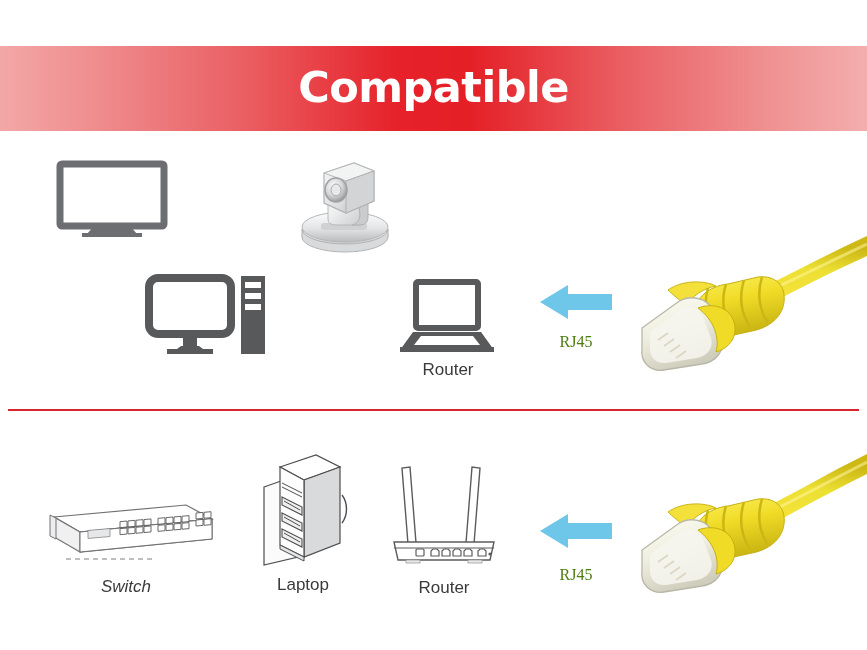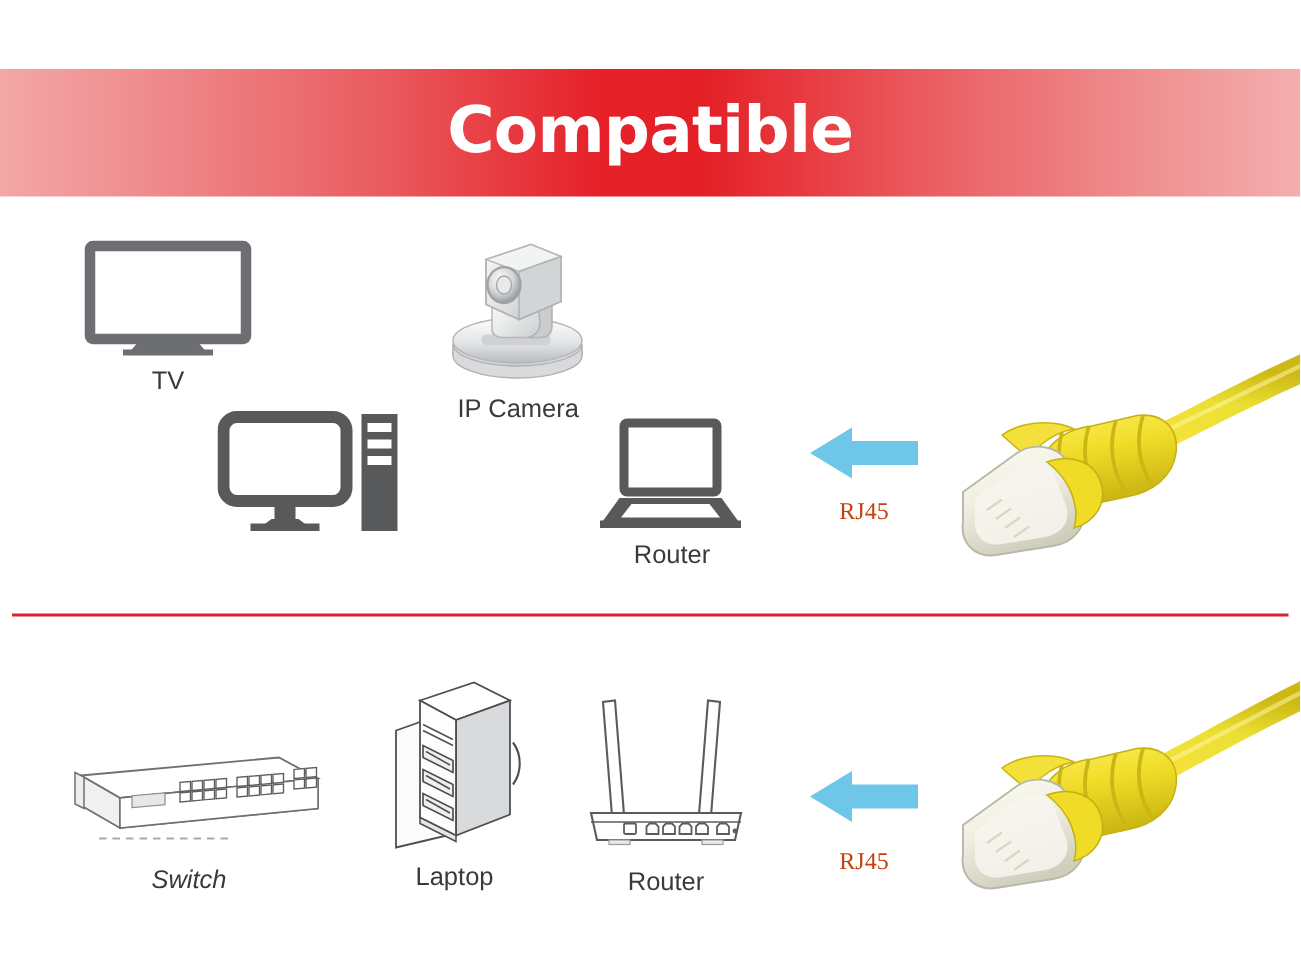--- a/index.html
+++ b/index.html
@@ -76,42 +76,41 @@
   .icon-box {
     position: absolute;
     left: 0;
     top: 0;
   }
 
   
   .rj45-label {
     position: absolute;
     text-align: center;
-    color: #c2410c;
+    color: #4d7c0f;
     font-size: 16px;
     font-family: "Liberation Serif", serif;
     white-space: nowrap;
   }
 </style>
 </head>
 <body>
 
 <div id="page">
 
   <div id="banner">
     <div id="banner-title">Compatible</div>
   </div>
 
   <div class="node" style="left:52px; top:160px; width:120px; height:100px;">
     <svg class="icon-box" width="120" height="80" viewBox="0 0 120 80">
       <rect x="8" y="4" width="104" height="62" rx="2" ry="2" fill="#ffffff" stroke="#6d6e71" stroke-width="7"></rect>
       <polygon points="42,66 78,66 86,75 34,75" fill="#6d6e71"></polygon>
       <rect x="30" y="73" width="60" height="4" fill="#6d6e71"></rect>
     </svg>
-    <div class="node-label" style="top:84px;">TV</div>
   </div>
 
   <div class="node" style="left:288px; top:157px; width:115px; height:130px;">
     <svg class="icon-box" width="115" height="100" viewBox="0 0 115 100">
       <defs>
         <linearGradient id="camBodyG" x1="0" y1="0" x2="1" y2="1">
           <stop offset="0%" stop-color="#ffffff"></stop>
           <stop offset="45%" stop-color="#eceded"></stop>
           <stop offset="100%" stop-color="#c6c8ca"></stop>
         </linearGradient>
@@ -140,21 +139,20 @@
       <path d="M40 30 L40 62 Q40 68 48 68 L70 68 Q78 68 78 60 L78 28 Z" fill="url(#camBodyG)" stroke="#b6b8ba" stroke-width="1"></path>
       <path d="M68 26 L80 30 L80 60 Q80 68 72 68 L64 68 Q72 66 72 58 Z" fill="#cacccd" stroke="#b0b2b4" stroke-width="1"></path>
 
       <path d="M36 16 L66 6 L86 14 L86 44 L58 56 L36 46 Z" fill="url(#camHeadG)" stroke="#b0b2b4" stroke-width="1.2"></path>
       <path d="M36 16 L66 6 L86 14 L58 24 Z" fill="#f2f3f3" stroke="#b8babc" stroke-width="1"></path>
       <path d="M58 24 L86 14 L86 44 L58 56 Z" fill="#d2d4d6" stroke="#b0b2b4" stroke-width="1"></path>
 
       <ellipse cx="48" cy="33" rx="11" ry="12" fill="url(#lensG)" stroke="#9fa1a3" stroke-width="1.5"></ellipse>
       <ellipse cx="48" cy="33" rx="5" ry="6" fill="#e8e9ea" stroke="#a6a8aa" stroke-width="1"></ellipse>
     </svg>
-    <div class="node-label" style="top:106px;">IP Camera</div>
   </div>
 
   <div class="node" style="left:145px; top:272px; width:122px; height:110px;">
     <svg class="icon-box" width="122" height="82" viewBox="0 0 122 82">
       <rect x="4" y="6" width="82" height="56" rx="9" ry="9" fill="#ffffff" stroke="#58595b" stroke-width="8"></rect>
       <rect x="38" y="62" width="14" height="12" fill="#58595b"></rect>
       <polygon points="36,74 54,74 62,80 28,80" fill="#58595b"></polygon>
       <rect x="22" y="77" width="46" height="5" fill="#58595b"></rect>
       <rect x="96" y="4" width="24" height="78" fill="#58595b"></rect>
       <rect x="100" y="10" width="16" height="6" fill="#ffffff"></rect>

